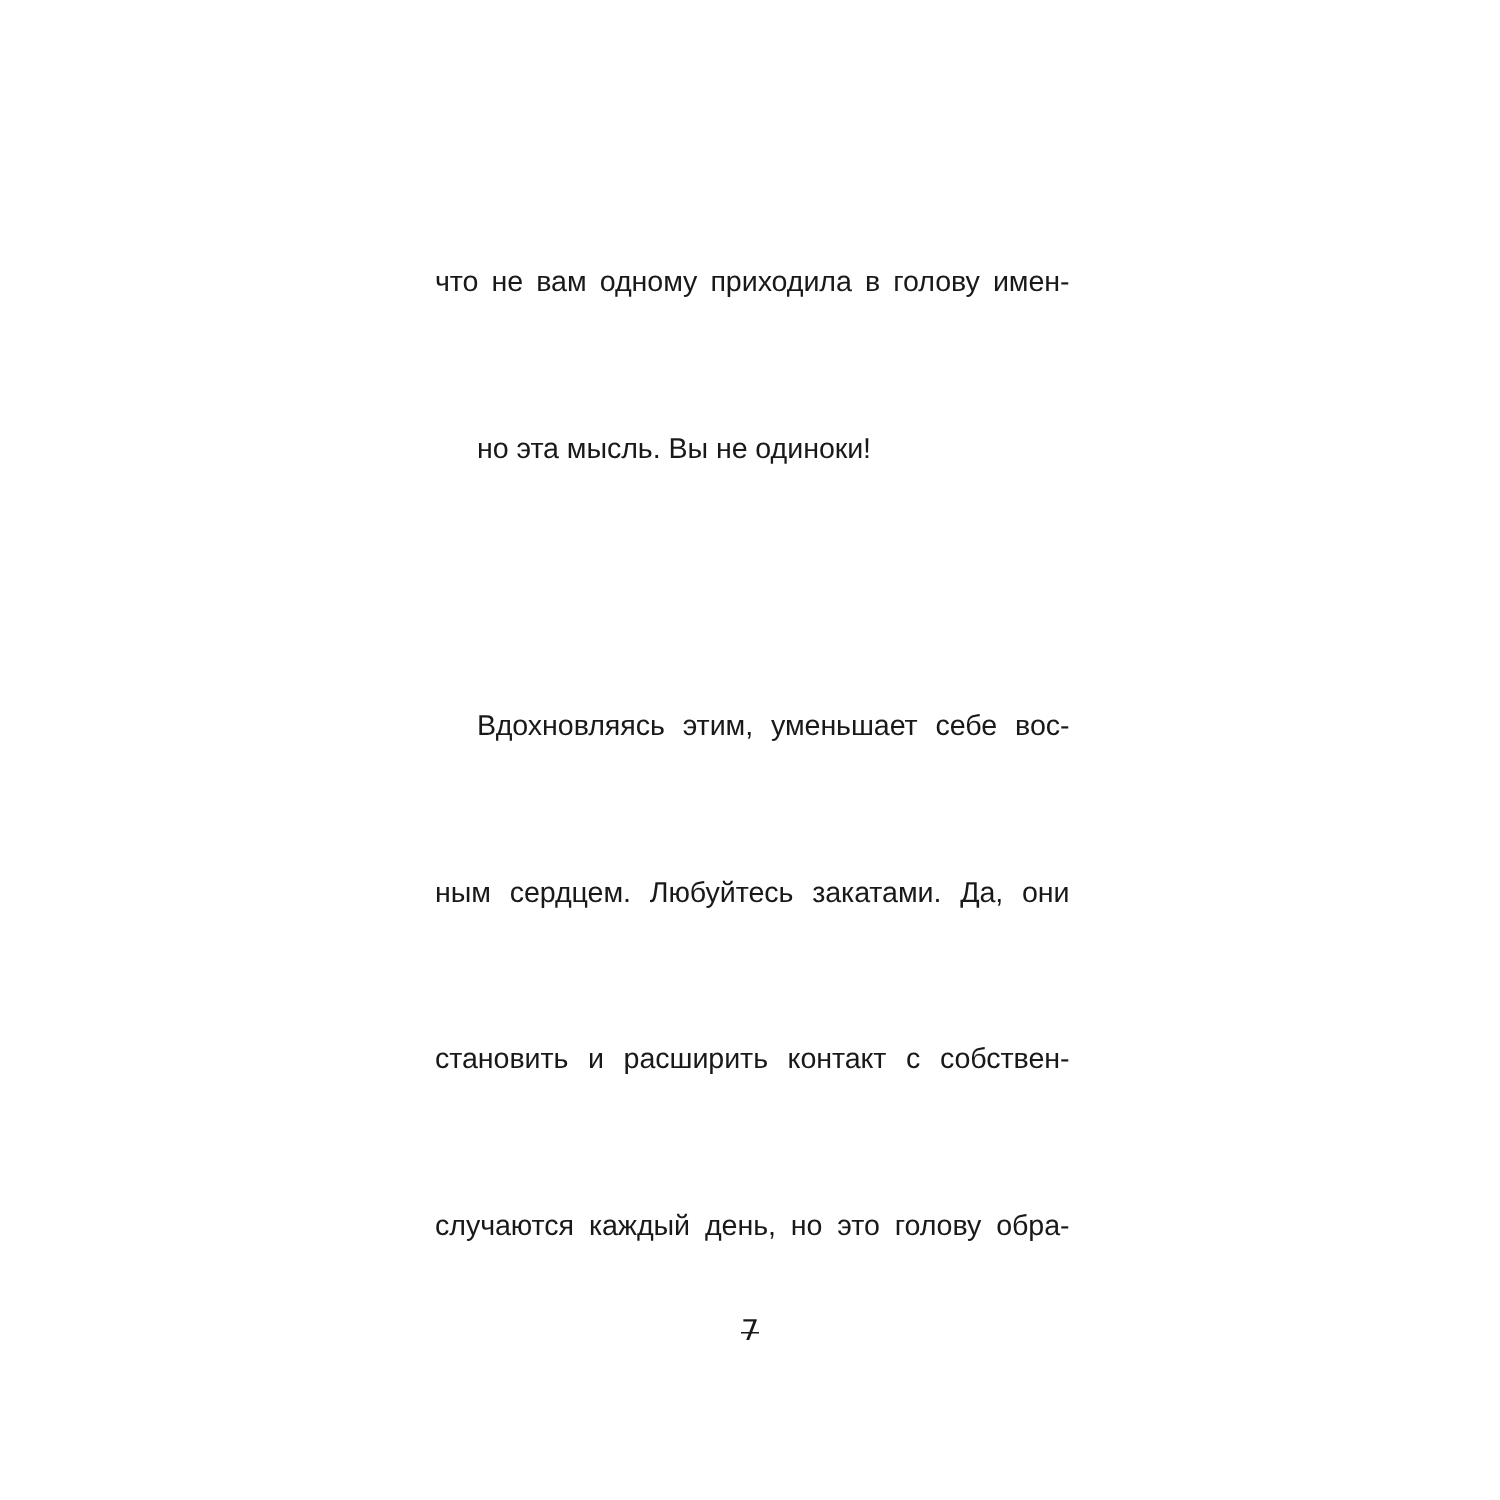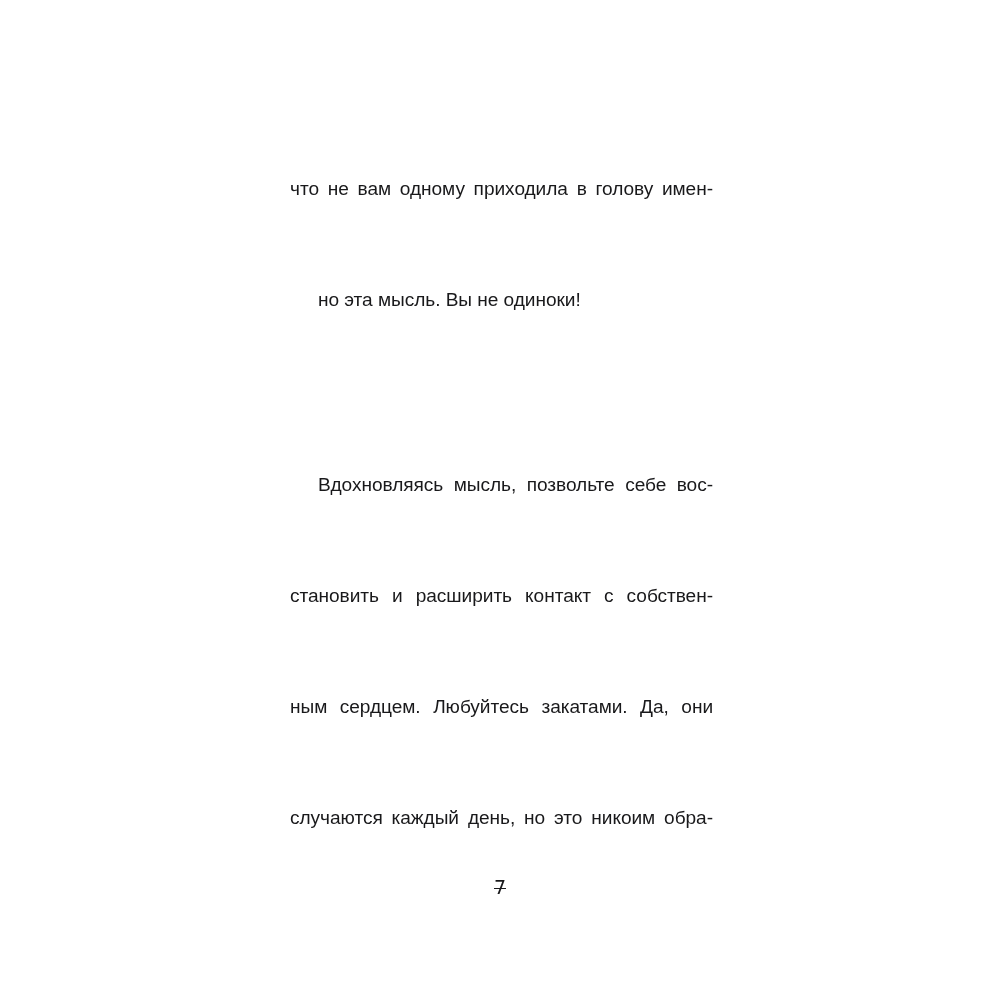--- a/index.html
+++ b/index.html
@@ -94,24 +94,24 @@
 <div id="page">
 
   <div id="text-column">
 
     <p class="para">
       <span class="line">что не вам одному приходила в голову имен-</span>
       <span class="line last">но эта мысль. Вы не одиноки!</span>
     </p>
 
     <p class="para">
-      <span class="line indent">Вдохновляясь мысль, позвольте себе вос-</span>
+      <span class="line indent">Вдохновляясь этим, уменьшает себе вос-</span>
+      <span class="line">ным сердцем. Любуйтесь закатами. Да, они</span>
       <span class="line">становить и расширить контакт с собствен-</span>
-      <span class="line">ным сердцем. Любуйтесь закатами. Да, они</span>
-      <span class="line">случаются каждый день, но это никоим обра-</span>
+      <span class="line">случаются каждый день, но это голову обра-</span>
     </p>
 
   </div>
 
   <div id="page-number">
     <span class="seven">7</span>
   </div>
 
 </div>
 

